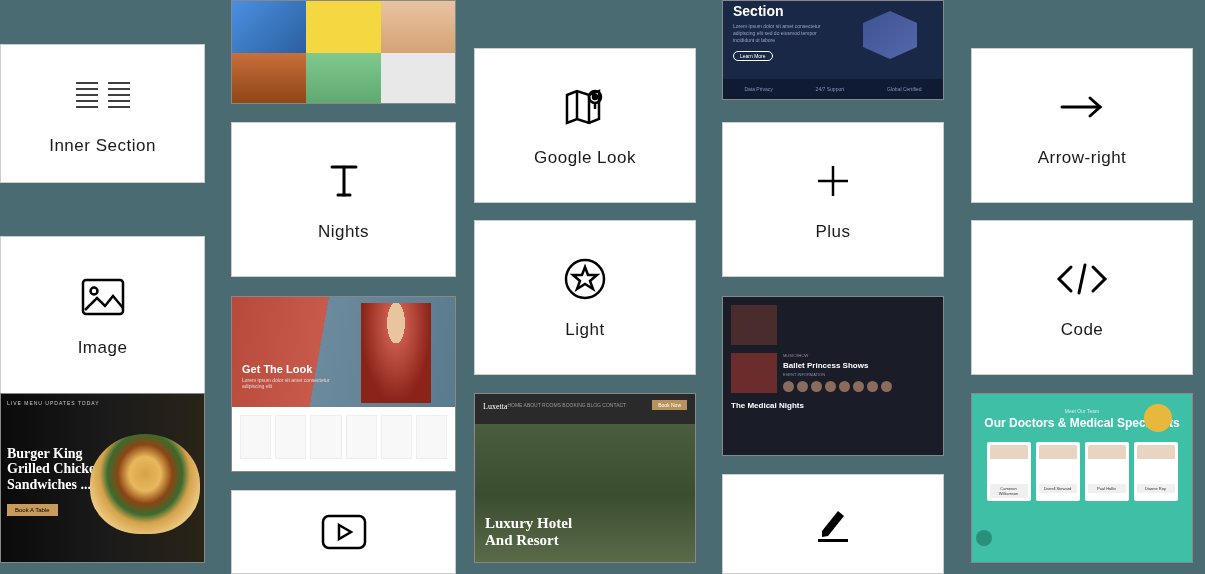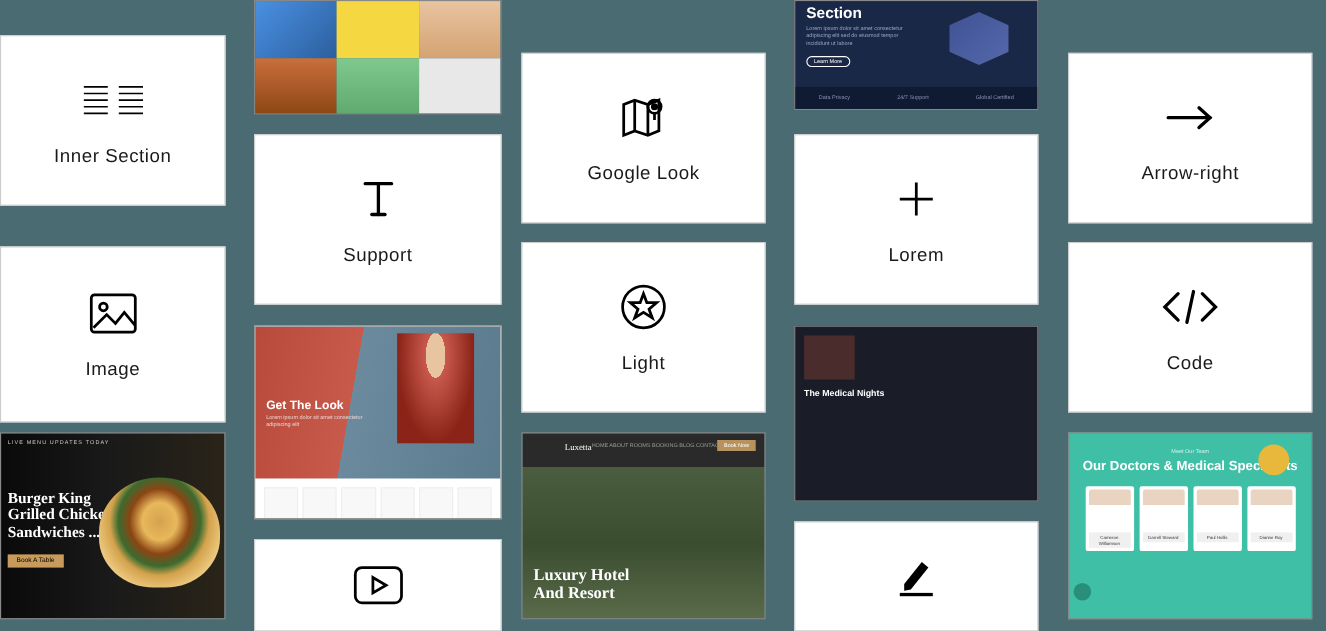--- a/index.html
+++ b/index.html
@@ -20,35 +20,35 @@
 
 .svc{background:#1a2847;color:#fff;height:100px;padding:0 10px;position:relative}
 .svc h4{font-size:14px;margin-top:2px;margin-bottom:4px}
 .svc p{font-size:5px;color:#9aa3c4;width:50%;line-height:1.4}
 .svc .btn{display:inline-block;border:1px solid #fff;border-radius:10px;padding:1px 6px;font-size:5px;margin-top:6px}
 .svc .iso{position:absolute;right:8px;top:4px;width:90px;height:60px;background:linear-gradient(135deg,#3a4d8f,#5a6db0);clip-path:polygon(20% 30%,50% 10%,80% 30%,80% 70%,50% 90%,20% 70%)}
 .svc .foot{position:absolute;bottom:0;left:0;right:0;height:20px;background:#0f1a33;display:flex;justify-content:space-around;align-items:center}
 .svc .foot span{font-size:5px;color:#8891b8}
 
 .fash{height:176px;background:#fff}
-.fash .hero{height:138px;background:linear-gradient(100deg,#b84a3c 0%,#c85a4c 40%,#6b8a9e 40%,#5a7a8e 100%);position:relative;padding:10px}
+.fash .hero{height:110px;background:linear-gradient(100deg,#b84a3c 0%,#c85a4c 40%,#6b8a9e 40%,#5a7a8e 100%);position:relative;padding:10px}
 .fash .hero .fig{position:absolute;right:24px;top:6px;width:70px;height:100px;background:radial-gradient(ellipse at 50% 20%,#e8c4a0 0%,#e8c4a0 18%,#c85a4c 18%,#8b2318 70%)}
 .fash .hero h5{color:#fff;font-size:11px;margin-top:56px;font-weight:700}
 .fash .hero p{color:#e8d4d0;font-size:5px;width:50%;margin-top:2px}
 .fash .prods{display:flex;padding:8px;gap:4px}
 .fash .prods div{flex:1;height:44px;background:#f8f8f8;border:1px solid #eee}
 
 .burg{height:170px;background:linear-gradient(90deg,#0a0a0a 0%,#1a1a1a 50%,#2a2418 100%);position:relative;padding:6px;color:#fff}
 .burg .nav{font-size:5px;color:#ccc;letter-spacing:1px}
 .burg h4{font-size:14px;font-family:Georgia,serif;margin-top:40px;line-height:1.1}
 .burg .cta{display:inline-block;background:#c89b5c;color:#000;font-size:6px;padding:3px 8px;margin-top:12px}
 .burg .meal{position:absolute;right:4px;top:40px;width:110px;height:100px;background:radial-gradient(ellipse at 50% 40%,#d4a24c 0%,#e8b85c 20%,#8b4513 35%,#3a6b2f 48%,#d4a24c 58%,#f0d088 78%);border-radius:50% 50% 45% 45%}
 
 .hotel{height:170px;background:linear-gradient(#2a2a2a 0%,#2a2a2a 18%,#4a5d3f 18%,#3a4d2f 60%,#5a6b4a 100%);position:relative;padding:8px;color:#fff}
-.hotel .nav{display:flex;justify-content:center;font-size:5px;color:#999}
+.hotel .nav{display:flex;justify-content:flex-start;font-size:5px;color:#999}
 .hotel .logo{color:#fff;font-size:8px;font-family:Georgia,serif}
 .hotel h4{font-size:15px;font-family:Georgia,serif;position:absolute;bottom:14px;left:10px;line-height:1.1}
 .hotel .btn{position:absolute;top:6px;right:8px;background:#b8925c;color:#fff;font-size:5px;padding:2px 6px}
 
 .evt{height:160px;background:#1a1c28;padding:8px;color:#fff;font-size:6px}
 .evt .row{display:flex;gap:6px;margin-bottom:8px}
 .evt .img{width:46px;height:40px;background:#4a2c2c}
 .evt .img2{background:#6b2c2c}
 .evt .txt{flex:1}
 .evt .txt h6{font-size:8px;margin-bottom:2px}
@@ -63,41 +63,41 @@
 .med .docs .d{width:44px;background:#fff;border-radius:2px;padding:3px}
 .med .docs .d .av{width:100%;height:36px;background:linear-gradient(#e8d4c0 40%,#fff 40%);border-radius:2px}
 .med .docs .d .nm{font-size:4px;color:#333;margin-top:3px;background:#f0f0f0;padding:2px}
 .med .blob{position:absolute;width:28px;height:28px;border-radius:50%}
 .med .b1{background:#e8b83c;top:10px;right:20px}
 .med .b2{background:#2a8f7a;bottom:16px;left:4px;width:16px;height:16px}
 </style>
 </head>
 <body>
 
-<div class="widget" style="position:absolute;left:0;top:32px;width:205px;height:155px">
+<div class="widget" style="position:absolute;left:0;top:44px;width:205px;height:139px">
   <div class="ic">
     <svg width="54" height="28" viewBox="0 0 54 28">
         <g stroke="#000" stroke-width="1.5">
           <line x1="0" y1="2" x2="22" y2="2"></line>
           <line x1="0" y1="8" x2="22" y2="8"></line>
           <line x1="0" y1="14" x2="22" y2="14"></line>
           <line x1="0" y1="20" x2="22" y2="20"></line>
           <line x1="0" y1="26" x2="22" y2="26"></line>
           <line x1="32" y1="2" x2="54" y2="2"></line>
           <line x1="32" y1="8" x2="54" y2="8"></line>
           <line x1="32" y1="14" x2="54" y2="14"></line>
           <line x1="32" y1="20" x2="54" y2="20"></line>
           <line x1="32" y1="26" x2="54" y2="26"></line>
         </g>
       </svg>
   </div>
   <div class="lbl">Inner Section</div>
 </div>
 
-<div class="widget" style="position:absolute;left:0;top:224px;width:205px;height:160px">
+<div class="widget" style="position:absolute;left:0;top:236px;width:205px;height:160px">
   <div class="ic">
     <svg width="44" height="38" viewBox="0 0 44 38" fill="none" stroke="#000" stroke-width="2.5">
         <rect x="2" y="2" width="40" height="34" rx="3"></rect>
         <circle cx="13" cy="13" r="3.5"></circle>
         <path d="M4 32 L16 20 L24 28 L32 18 L42 30"></path>
       </svg>
   </div>
   <div class="lbl">Image</div>
 </div>
 
@@ -120,21 +120,21 @@
 </div>
 
 <div class="widget" style="position:absolute;left:231px;top:122px;width:225px;height:155px">
   <div class="ic">
     <svg width="40" height="40" viewBox="0 0 40 40" fill="none" stroke="#000" stroke-width="3" stroke-linecap="round">
         <line x1="8" y1="6" x2="32" y2="6"></line>
         <line x1="20" y1="6" x2="20" y2="34"></line>
         <line x1="14" y1="34" x2="26" y2="34"></line>
       </svg>
   </div>
-  <div class="lbl">Support</div>
+  <div class="lbl">Nights</div>
 </div>
 
 <div class="thumb fash" style="position:absolute;left:231px;top:296px;width:225px">
   <div class="hero">
     <div class="fig"></div>
     <h5>Get The Look</h5>
     <p>Lorem ipsum dolor sit amet consectetur adipiscing elit</p>
   </div>
   <div class="prods">
       <div></div>
@@ -200,26 +200,44 @@
   </div>
 </div>
 
 <div class="widget" style="position:absolute;left:722px;top:122px;width:222px;height:155px">
   <div class="ic">
     <svg width="34" height="34" viewBox="0 0 34 34" stroke="#000" stroke-width="2.5">
         <line x1="17" y1="2" x2="17" y2="32"></line>
         <line x1="2" y1="17" x2="32" y2="17"></line>
       </svg>
   </div>
-  <div class="lbl">Lorem</div>
+  <div class="lbl">Plus</div>
 </div>
 
 <div class="thumb evt" style="position:absolute;left:722px;top:296px;width:222px">
   <div class="row">
     <div class="img"></div>
+  </div>
+  <div class="row">
+    <div class="img img2"></div>
+    <div class="txt">
+      <p>MUSICSHOW</p>
+      <h6>Ballet Princess Shows</h6>
+      <p>EVENT INFORMATION</p>
+      <div class="avatars">
+          <span></span>
+          <span></span>
+          <span></span>
+          <span></span>
+          <span></span>
+          <span></span>
+          <span></span>
+          <span></span>
+        </div>
+    </div>
   </div>
   <div class="row">
     <div class="txt">
         <h6>The Medical Nights</h6>
       </div>
   </div>
 </div>
 
 <div class="widget" style="position:absolute;left:722px;top:474px;width:222px;height:100px;padding:10px">
   <div class="ic" style="margin:0">

